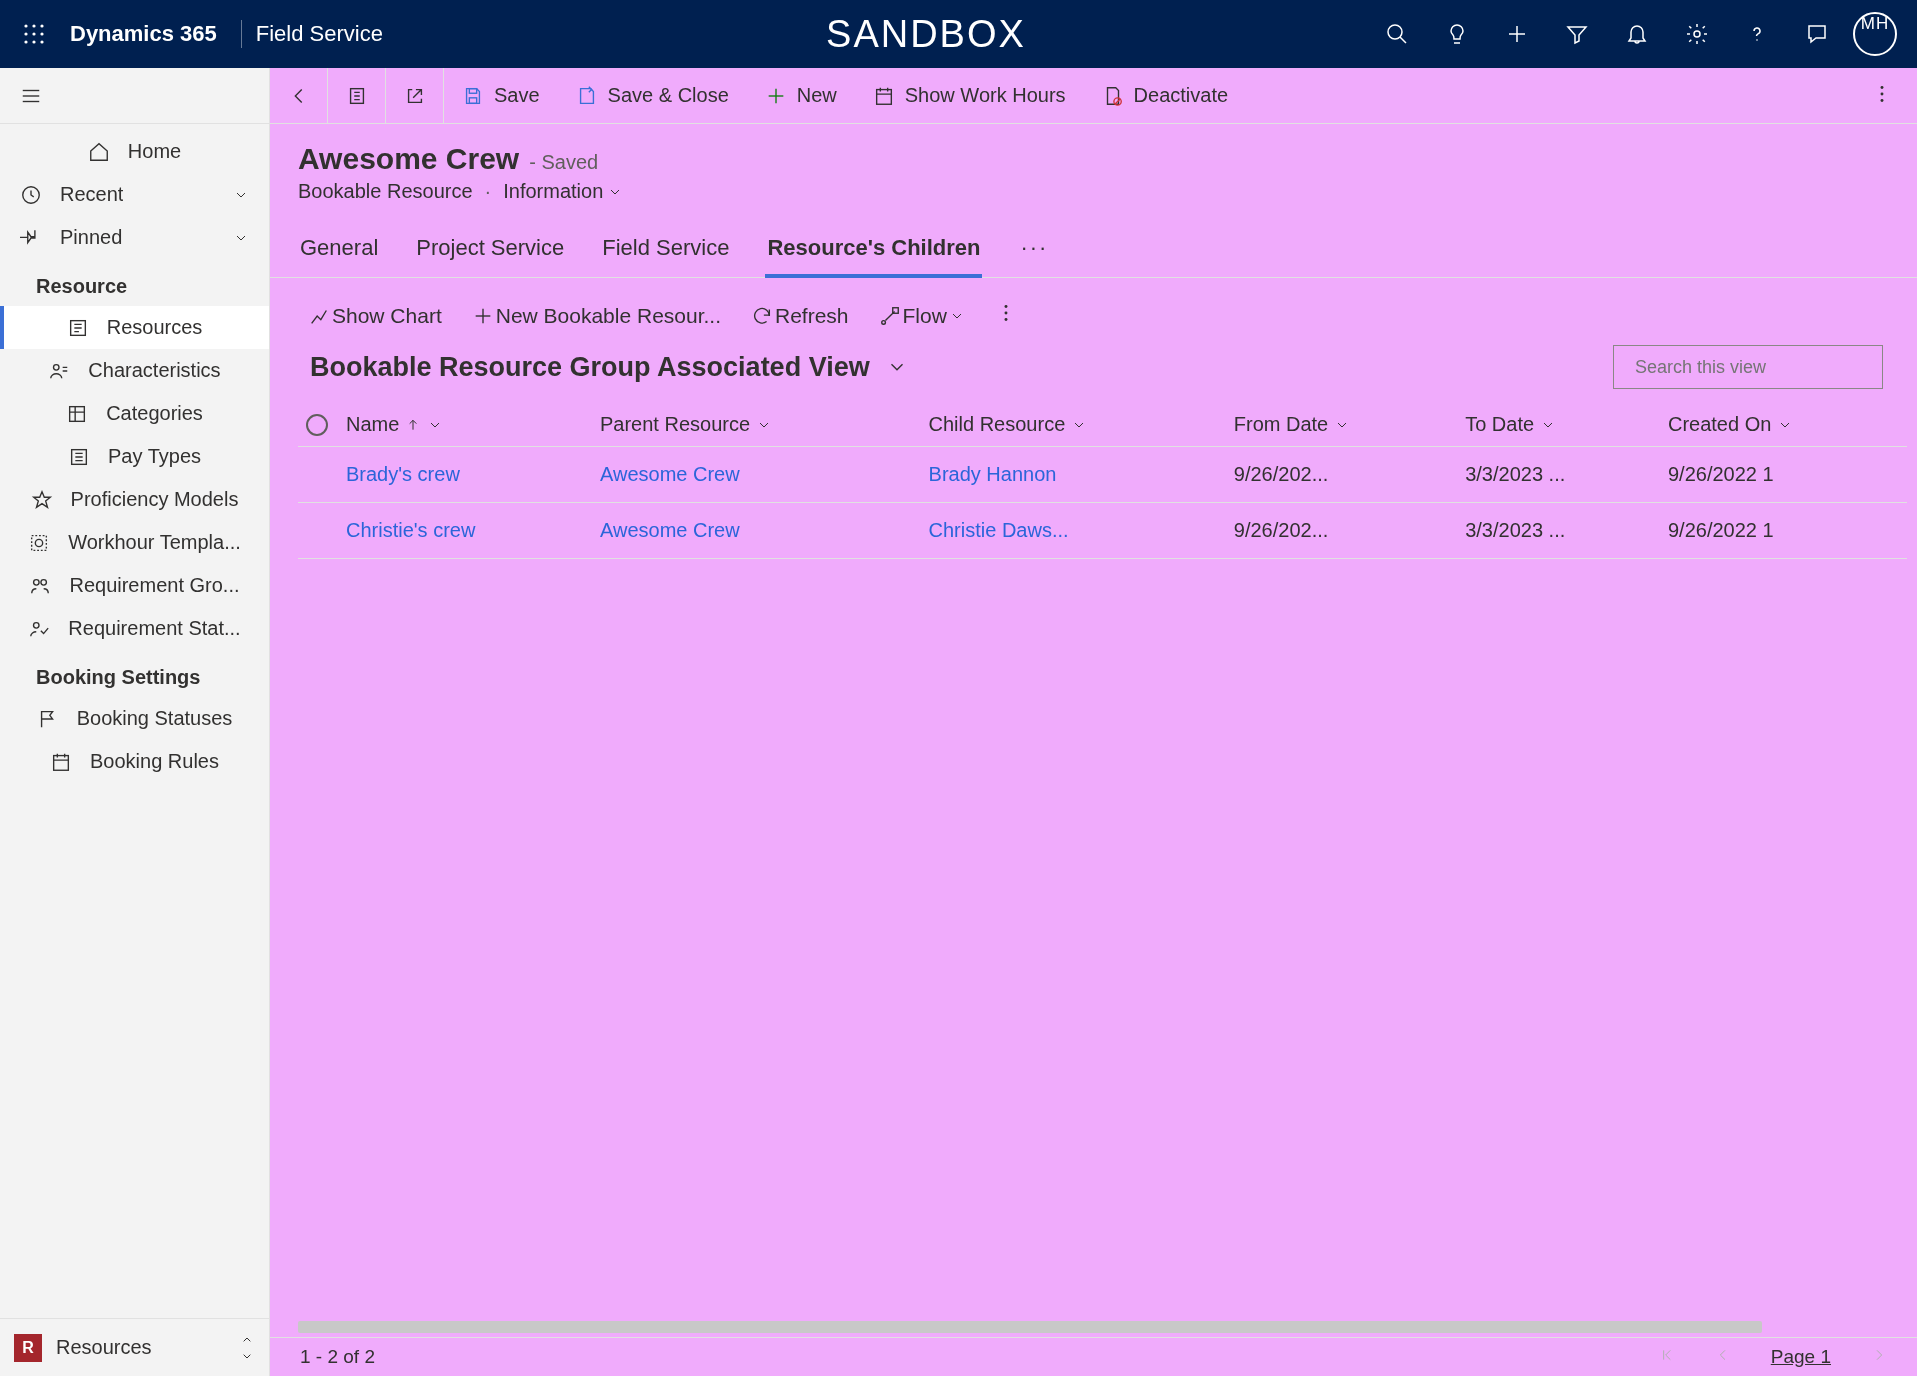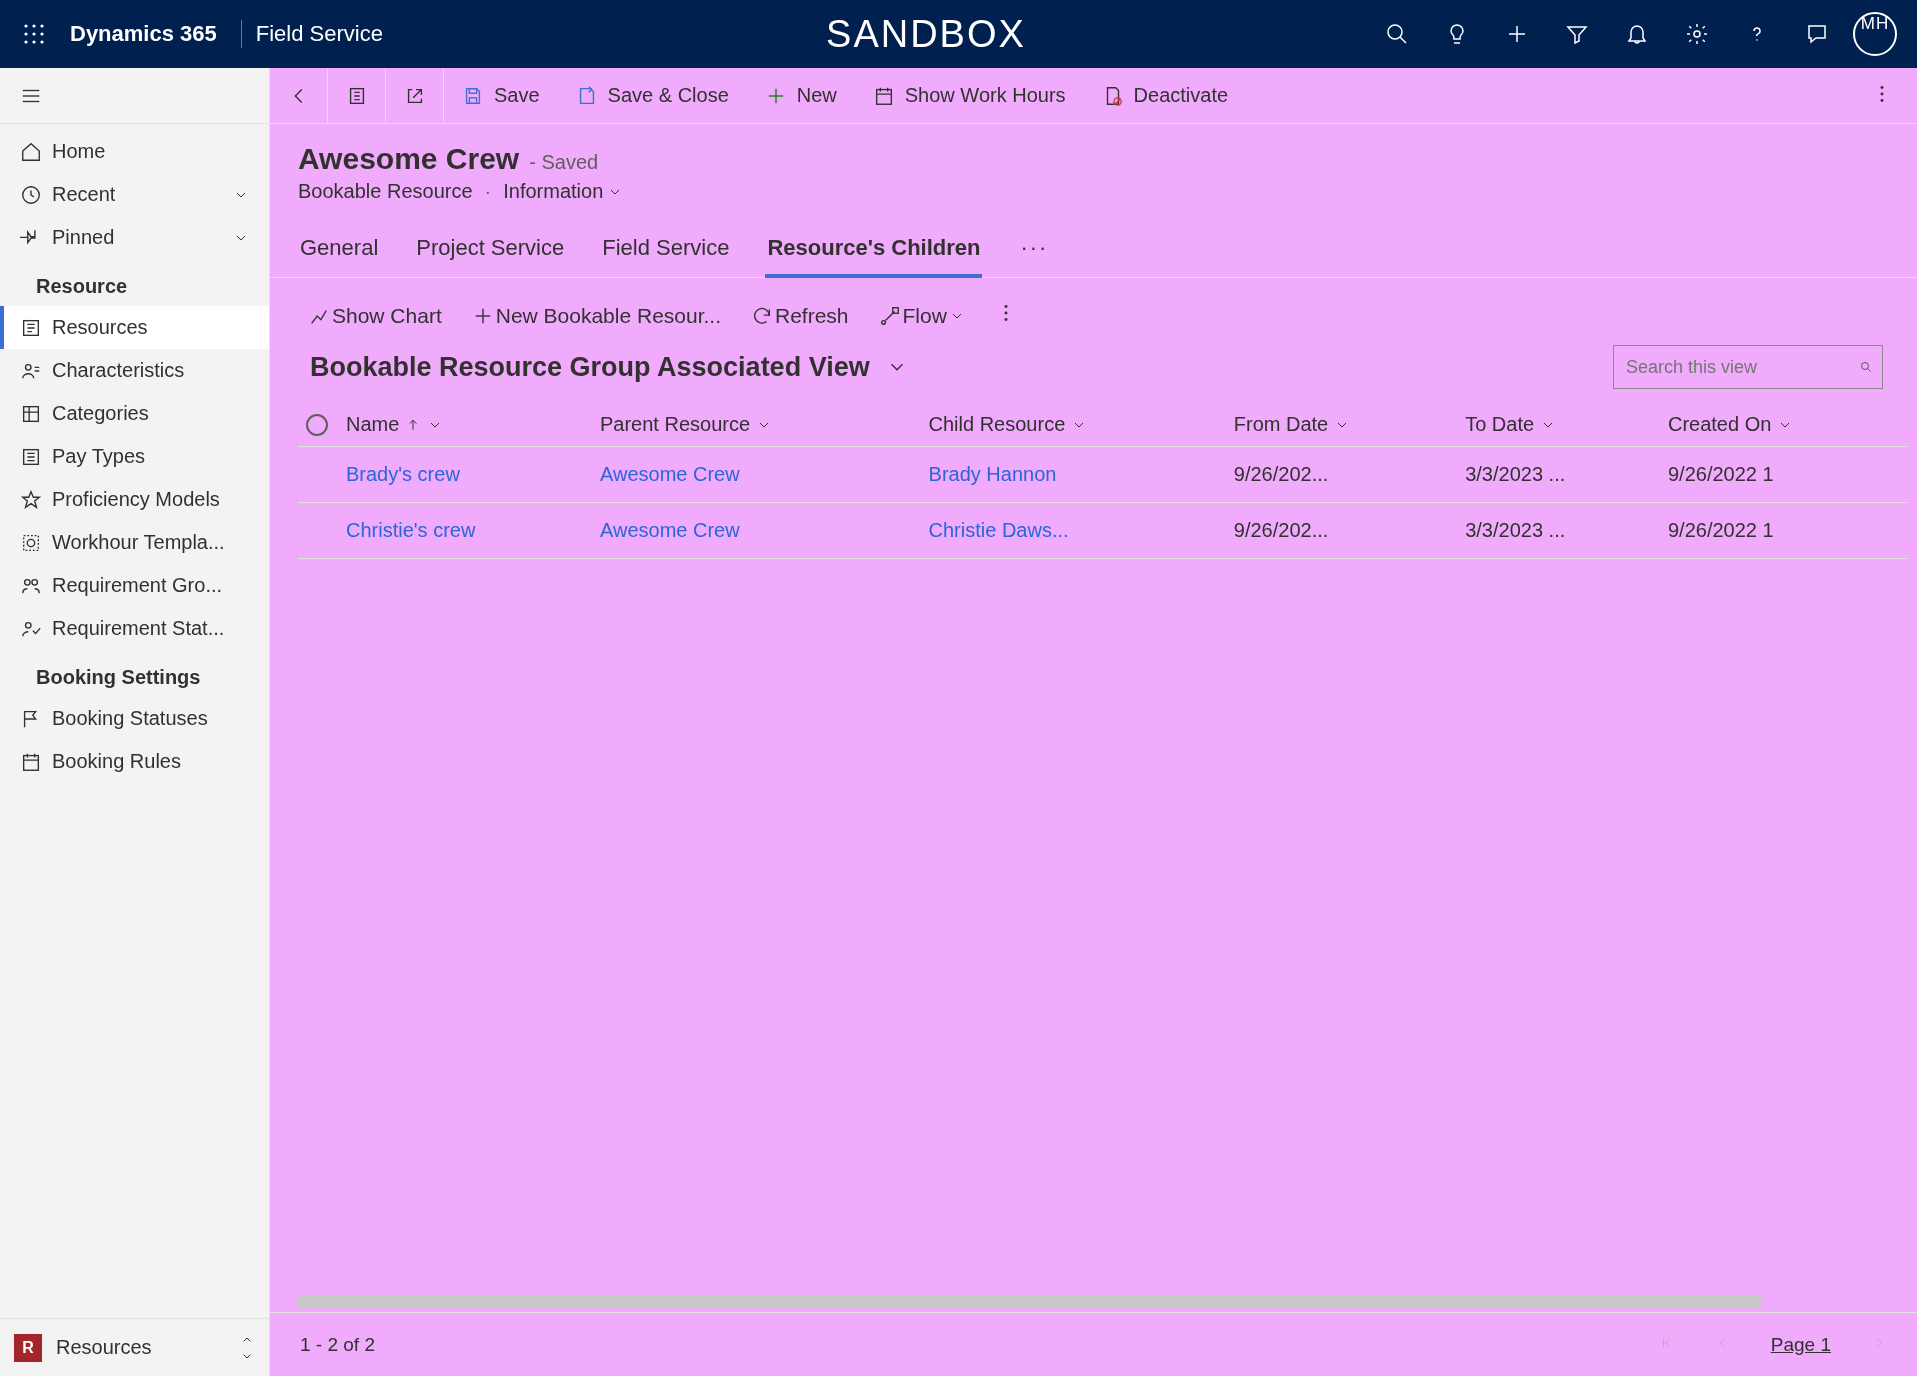--- a/index.html
+++ b/index.html
@@ -30,21 +30,21 @@
 
   
   .frame { flex:1; display:flex; min-height:0; }
 
   
   .sidebar { width:270px; background: var(--sidebar-bg); border-right:1px solid var(--border); display:flex; flex-direction:column; }
   .sidebar .burger { height:56px; display:flex; align-items:center; padding:0 20px; cursor:pointer; border-bottom:1px solid var(--border); }
   .sidebar .navarea { flex:1; overflow:auto; padding:6px 0; position: relative; }
   .sidebar .navarea::-webkit-scrollbar { width:10px; }
   .sidebar .navarea::-webkit-scrollbar-thumb { background:#c8c8c8; }
-  .nav-item { display:flex; align-items:center; gap:10px; padding:10px 20px; cursor:pointer; font-size:20px; white-space:nowrap; overflow:hidden; text-overflow:ellipsis; }
+  .nav-item { display:flex; align-items:center; gap:18px; padding:10px 20px; cursor:pointer; font-size:20px; white-space:nowrap; overflow:hidden; text-overflow:ellipsis;justify-content:center; }
   .nav-item .label { overflow:hidden; text-overflow:ellipsis; }
   .nav-item .chev { margin-left:auto; }
   .nav-group-title { font-weight:600; font-size:20px; padding:16px 36px 8px; }
   .nav-item.active { background:#fff; border-left:4px solid var(--accent); padding-left:16px; }
   .nav-item svg { flex-shrink:0; }
 
   .area-switcher { height:58px; border-top:1px solid var(--border); display:flex; align-items:center; padding:0 14px; gap:14px; }
   .area-switcher .badge { width:28px; height:28px; background:#a4262c; color:#fff; display:flex; align-items:center; justify-content:center; font-weight:600; font-size:16px; }
   .area-switcher .label { font-size:20px; flex:1; }
   .area-switcher .updown { display:flex; flex-direction:column; gap:-2px; }
@@ -70,33 +70,33 @@
   .tab { font-size:22px; padding:10px 2px 9px; cursor:pointer; border-bottom:4px solid transparent; margin-bottom:-1px; }
   .tab.active { font-weight:600; border-bottom-color: var(--accent); }
   .tabs .more { display:flex; align-items:center; padding:10px 4px 16px; cursor:pointer; font-size:22px; letter-spacing:2px;}
 
   .subcmd { display:flex; align-items:center; gap:30px; padding:24px 38px 10px; font-size:21px; }
   .subcmd .item { display:flex; align-items:center; gap:2px; cursor:pointer; }
   .subcmd .overflow { cursor:pointer; }
 
   .viewrow { display:flex; align-items:center; padding:6px 34px 14px; }
   .viewname { font-size:27px; font-weight:600; display:flex; align-items:center; gap:16px; cursor:pointer; padding-left:6px;}
-  .viewrow .search { margin-left:auto; display:flex; align-items:center; border:1px solid #8a8886; height:44px; width:270px; padding:0 10px; }
+  .viewrow .search { margin-left:auto; display:flex; align-items:center; border:1px solid #8a8886; height:44px; width:270px; padding:0 19px; }
   .viewrow .search input { border:none; outline:none; flex:1; font-size:18px; background:transparent; }
 
   .gridwrap { flex:1; overflow:auto; padding:0 10px 0 28px; }
   table.grid { width:100%; border-collapse:collapse; font-size:20px; }
   table.grid th { text-align:left; font-weight:400; padding:10px 8px; border-bottom:1px solid var(--border); white-space:nowrap; }
   table.grid th .hdwrap { display:flex; align-items:center; gap:6px; cursor:pointer; }
   table.grid td { padding:16px 8px; border-bottom:1px solid var(--border); white-space:nowrap; overflow:hidden; text-overflow:ellipsis; }
   table.grid td.linkcell { color: var(--link); }
   .rowsel { width:40px; }
   .rowsel .circle { width:22px; height:22px; border:2px solid #605e5c; border-radius:50%; }
 
-  .gridfooter { height:64px; border-top:1px solid var(--border); display:flex; align-items:center; padding:0 30px; font-size:19px; }
+  .gridfooter { height:39px; border-top:1px solid var(--border); display:flex; align-items:center; padding:0 30px; font-size:19px; }
   .gridfooter .pager { margin-left:auto; display:flex; align-items:center; gap:40px;text-decoration:underline; }
   .gridfooter .pager .disabled { color:#b0b0b0; }
 
   .hscrollbar-fake { height:12px; background:transparent; margin:0 28px 4px; position:relative;}
   .hscrollbar-fake .thumb { position:absolute; left:0; top:0; height:12px; width:92%; background:#c8c8c8; border-radius:2px;}
 
   svg.i { width:22px; height:22px; stroke:var(--icon); fill:none; stroke-width:1.5; }
   .topbar svg.i { width:24px; height:24px; stroke:#fff; }
   svg.i.sm { width:16px; height:16px; }
   .green svg.i { stroke:#107c10; }

